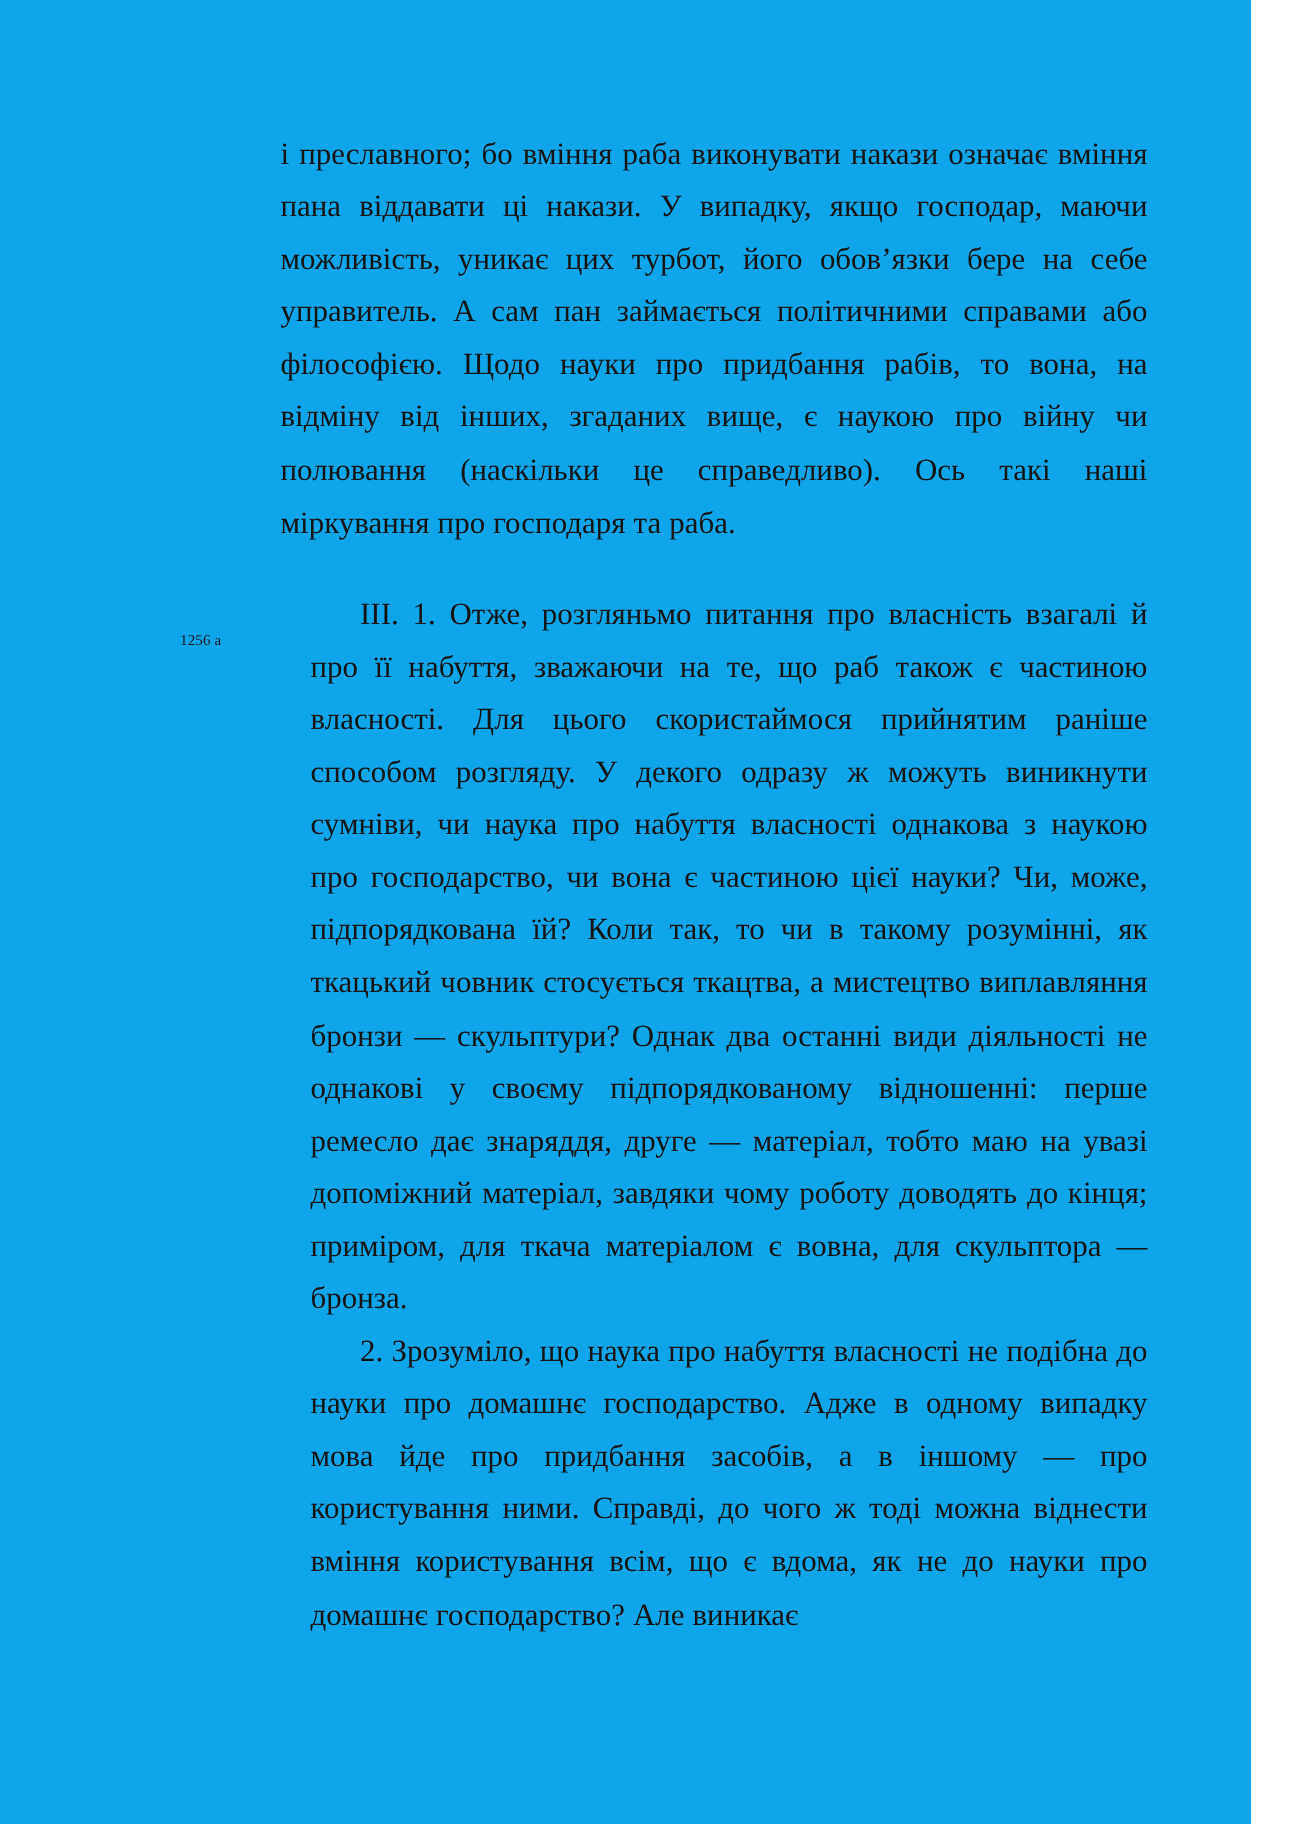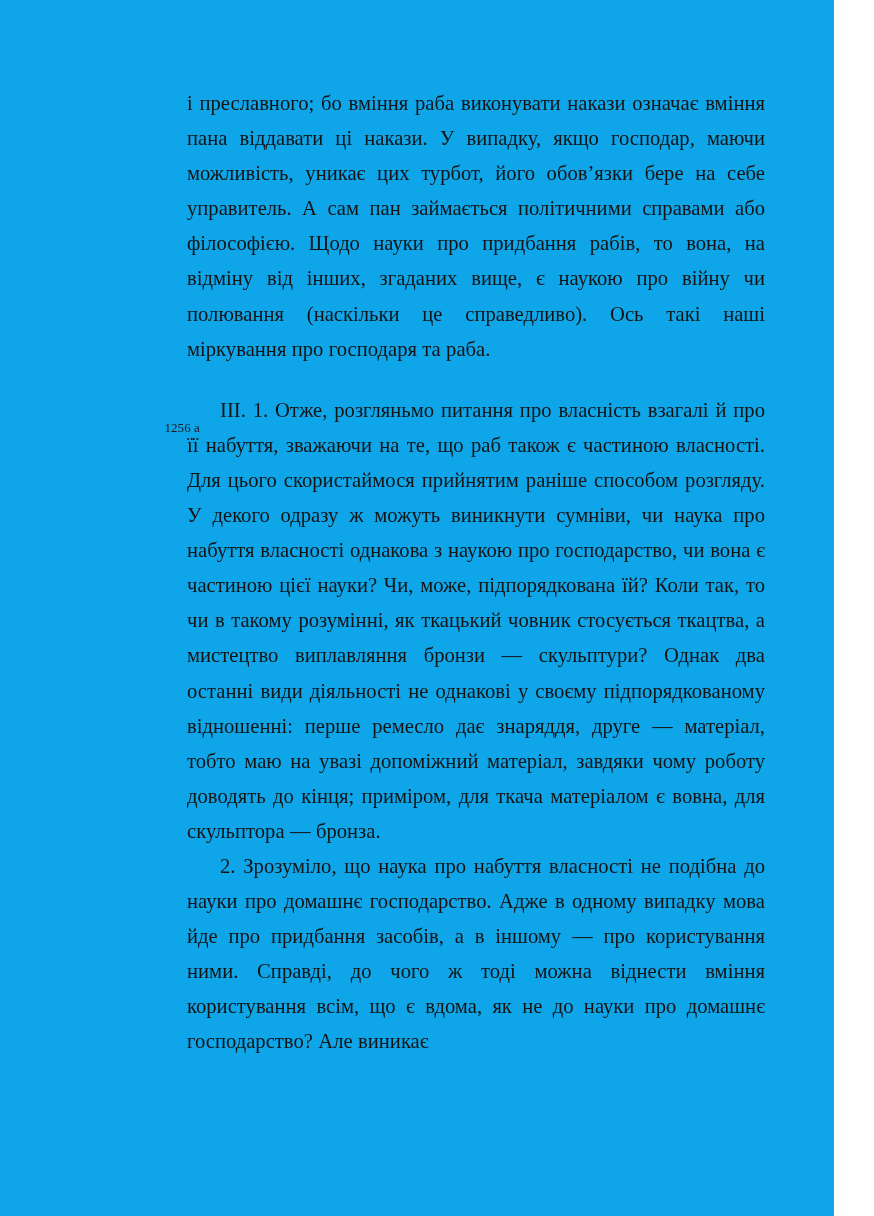--- a/index.html
+++ b/index.html
@@ -37,38 +37,39 @@
     line-height: 35.1px;
     text-align: justify;
     text-justify: inter-word;
     letter-spacing: 0.02px;
     word-spacing: 0.2px;
     hyphens: manual;
     -webkit-hyphens: manual;
   }
   .para + .para {
     margin-top: 0;
+    margin-left: 20px;
   }
   .para.indent {
     text-indent: 33px;
   }
   .para.gap-before {
     margin-top: 26px;
   }
 
   
   .margin-note {
     position: absolute;
-    left: 144px;
+    left: 120px;
     top: 419px;
     width: 56px;
-    font-size: 13px;
+    font-size: 10px;
     line-height: 18px;
     color: #1a1a1a;
-    text-align: right;
+    text-align: left;
     white-space: nowrap;
     letter-spacing: 0.1px;
   }
 
   
   .folio {
     position: absolute;
     left: 0;
     right: 0;
     top: 1087px;

